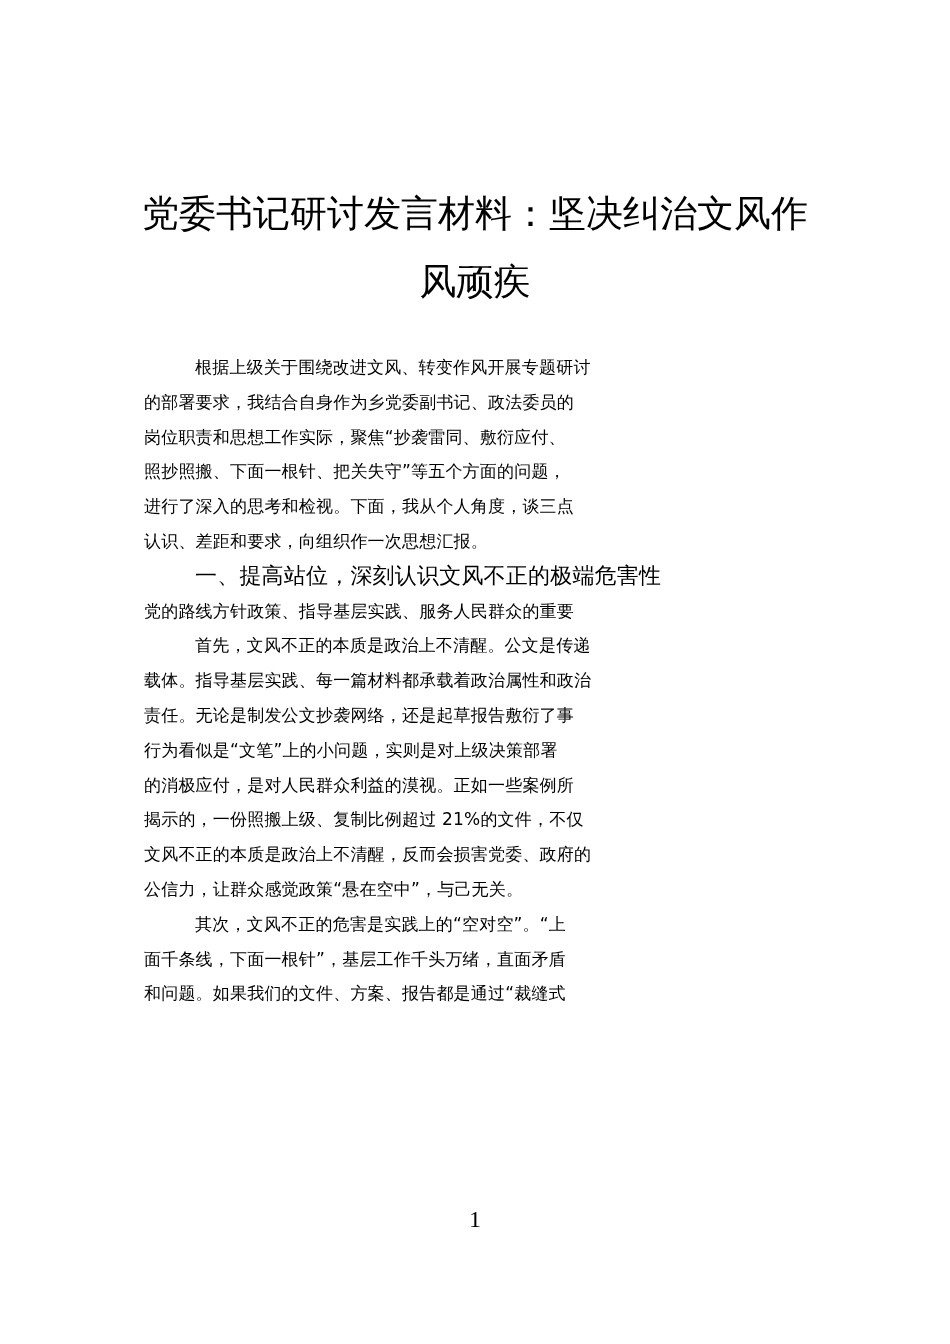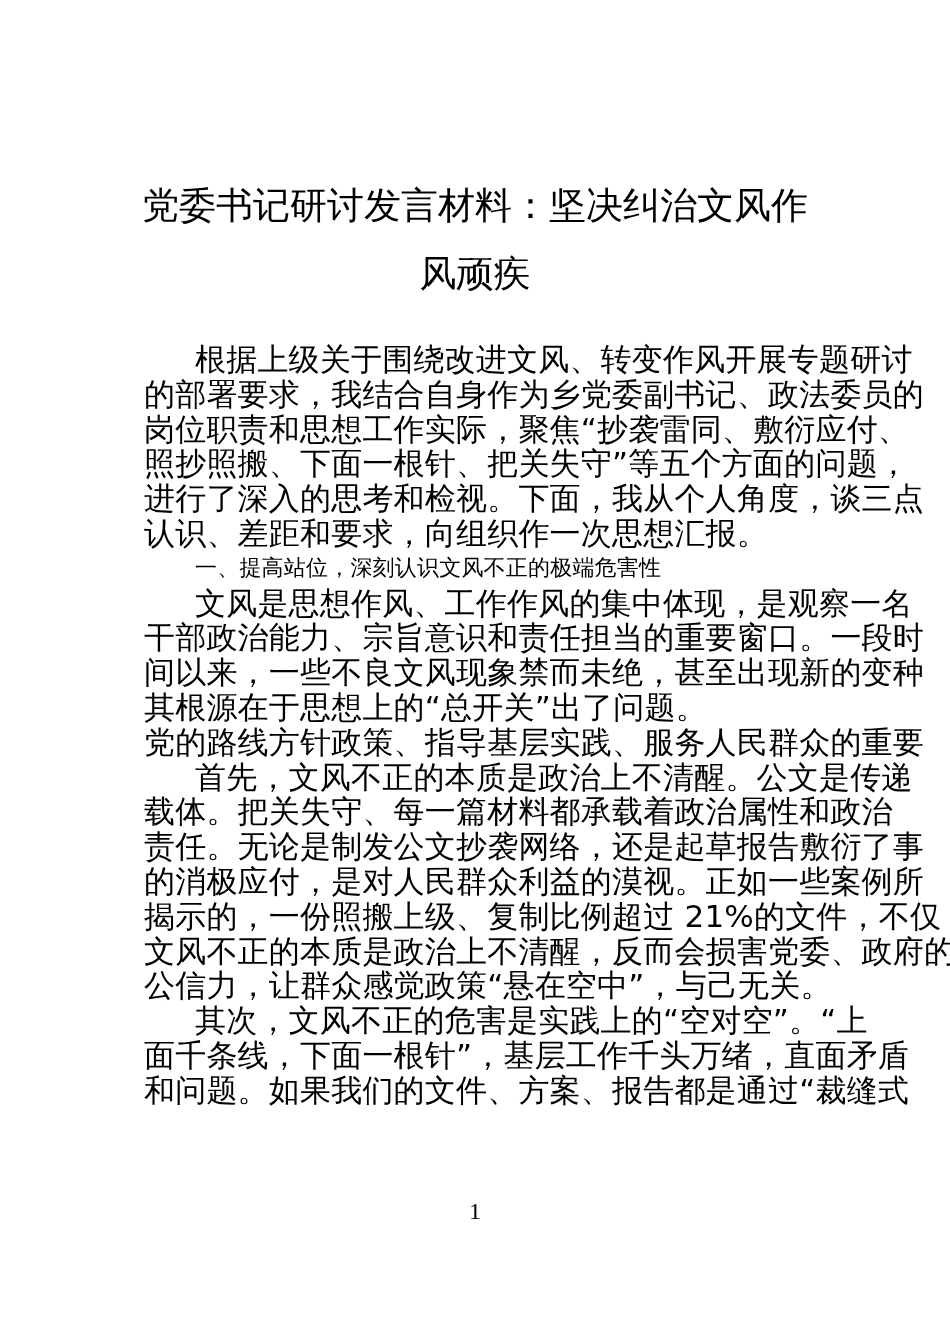--- a/index.html
+++ b/index.html
@@ -10,21 +10,21 @@
     body {
       width: 950px;
       height: 1344px;
       position: relative;
       overflow: hidden;
       font-family: "DejaVu Sans", "Liberation Sans", sans-serif;
       color: #000000;
     }
     .page {
       position: absolute;
-      left: 0; top: 8px;
+      left: 0; top: 16px;
       width: 950px; height: 958px;
       background: #ffffff;
     }
     .title {
       position: absolute;
       left: 140px;
       width: 670px;
       text-align: center;
       font-size: 37px;
       line-height: 40px;
@@ -34,21 +34,21 @@
     .title-line-2 { top: 246px; }
     .body-text {
       position: absolute;
       left: 144px;
       top: 334px;
       width: 668px;
     }
     .line {
       height: 34.8px;
       line-height: 34.8px;
-      font-size: 31px;
+      font-size: 17px;
       white-space: nowrap;
       overflow: visible;
       letter-spacing: 0.2px;
     }
     .indent { padding-left: 51px; }
     .heading-line {
       font-size: 22px;
     }
     .page-number {
       position: absolute;
@@ -77,32 +77,27 @@
       <div class="line">岗位职责和思想工作实际，聚焦“抄袭雷同、敷衍应付、</div>
       <div class="line">照抄照搬、下面一根针、把关失守”等五个方面的问题，</div>
       <div class="line">进行了深入的思考和检视。下面，我从个人角度，谈三点</div>
       <div class="line">认识、差距和要求，向组织作一次思想汇报。</div>
     </div>
 
     <div>
       <div class="line indent heading-line">一、提高站位，深刻认识文风不正的极端危害性</div>
     </div>
 
-    <div>
-      <div class="line indent">文风是思想作风、工作作风的集中体现，是观察一名</div>
-      <div class="line">干部政治能力、宗旨意识和责任担当的重要窗口。一段时</div>
-      <div class="line">间以来，一些不良文风现象禁而未绝，甚至出现新的变种</div>
-      <div class="line">其根源在于思想上的“总开关”出了问题。</div>
-    </div>
 
     <div>
       <div class="line">党的路线方针政策、指导基层实践、服务人民群众的重要</div>
       <div class="line indent">首先，文风不正的本质是政治上不清醒。公文是传递</div>
-      <div class="line">载体。把关失守、每一篇材料都承载着政治属性和政治</div>
+      <div class="line">载体。指导基层实践、每一篇材料都承载着政治属性和政治</div>
       <div class="line">责任。无论是制发公文抄袭网络，还是起草报告敷衍了事</div>
+      <div class="line">行为看似是“文笔”上的小问题，实则是对上级决策部署</div>
       <div class="line">的消极应付，是对人民群众利益的漠视。正如一些案例所</div>
       <div class="line">揭示的，一份照搬上级、复制比例超过 21%的文件，不仅</div>
       <div class="line">文风不正的本质是政治上不清醒，反而会损害党委、政府的</div>
       <div class="line">公信力，让群众感觉政策“悬在空中”，与己无关。</div>
     </div>
 
     <div>
       <div class="line indent">其次，文风不正的危害是实践上的“空对空”。“上</div>
       <div class="line">面千条线，下面一根针”，基层工作千头万绪，直面矛盾</div>
       <div class="line">和问题。如果我们的文件、方案、报告都是通过“裁缝式</div>

